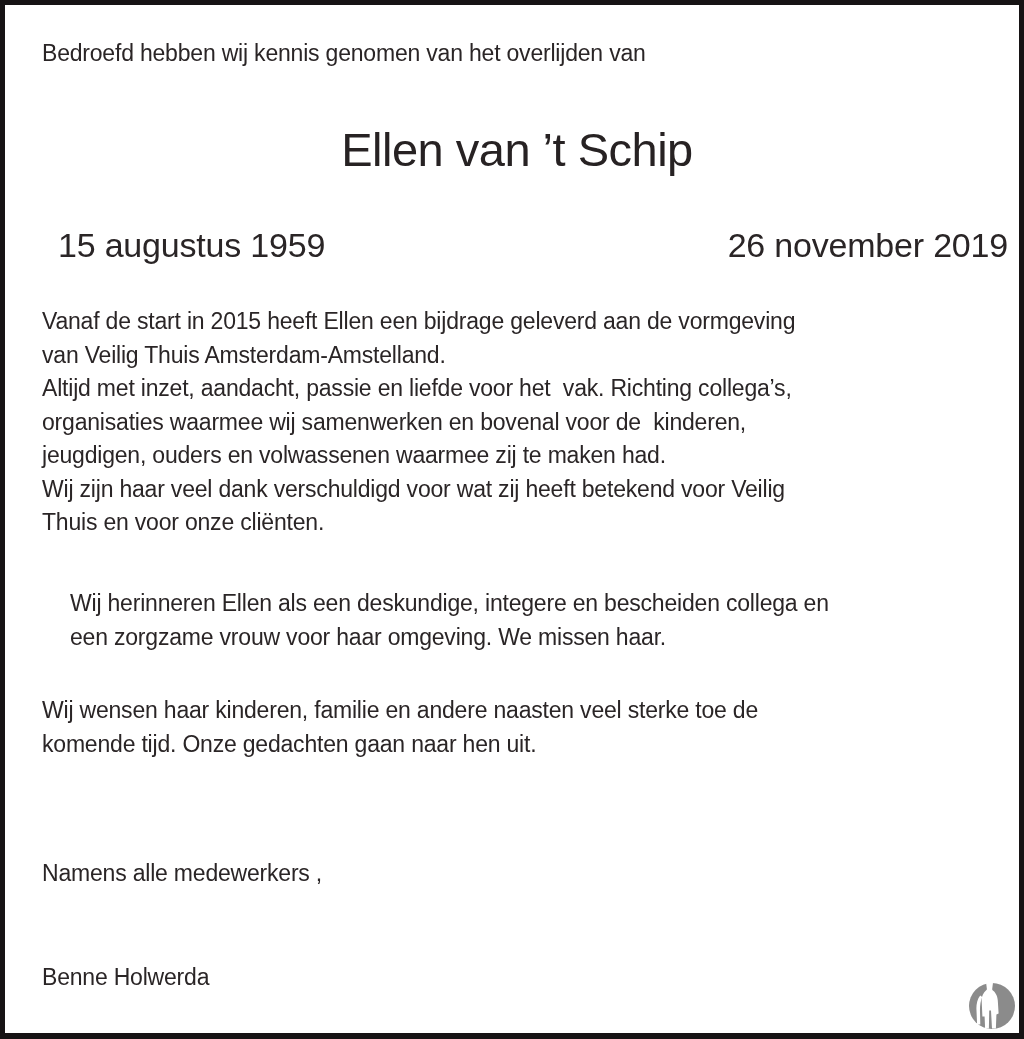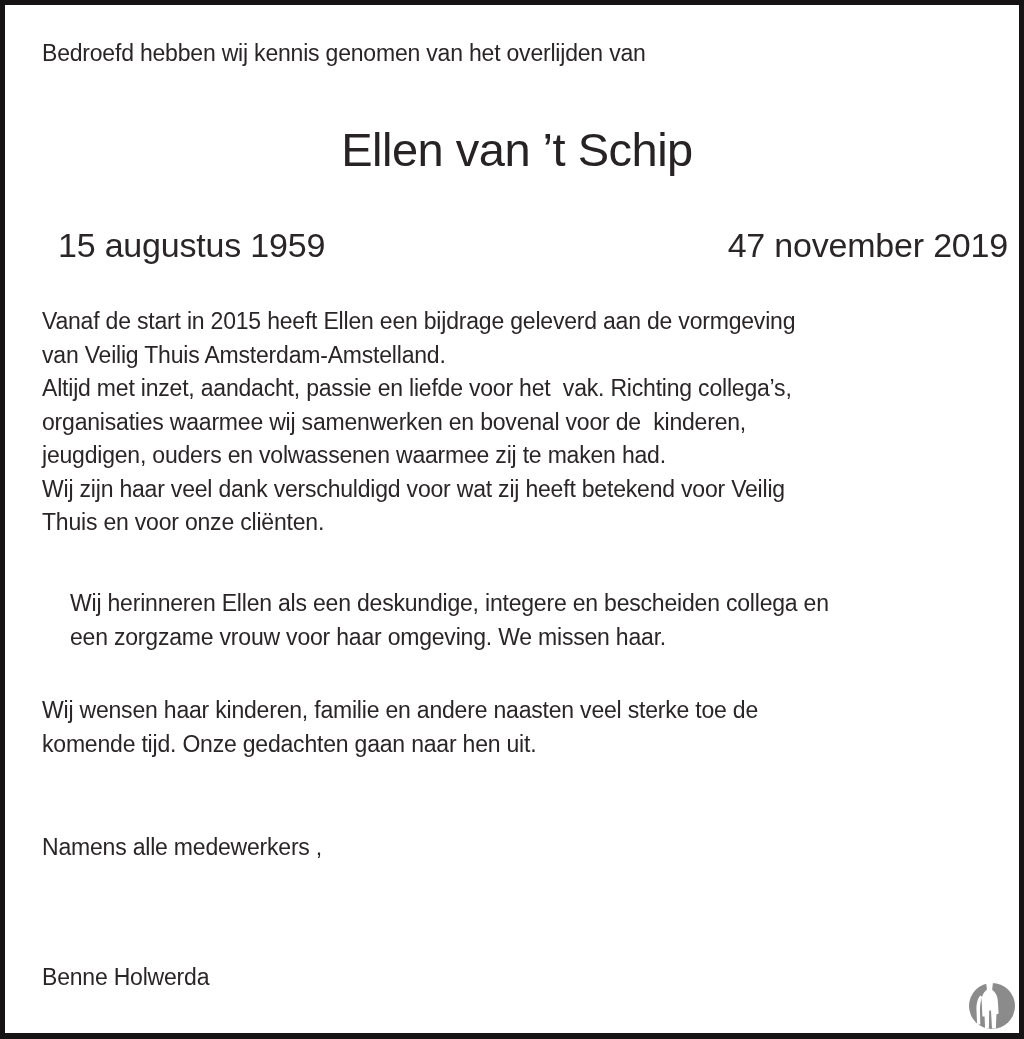--- a/index.html
+++ b/index.html
@@ -44,42 +44,42 @@
     display: flex;
     justify-content: space-between;
     font-size: 34px;
     line-height: 33.5px;
     letter-spacing: -0.2px;
     margin-left: 16px;
   }
   .para1   { top: 300px; }
   .para2   { top: 582px; margin-left: 28px; }
   .para3   { top: 689px; }
-  .closing { top: 826px; }
+  .closing { top: 852px; }
   .sig     { top: 889px; }
   .logo {
     position: absolute;
     left: 958px;
     top: 971px;
     width: 56px;
     height: 58px;
   }
 </style>
 </head>
 <body>
 
 <div class="page">
 
   <div class="txt intro">Bedroefd hebben wij kennis genomen van het overlijden van</div>
 
   <div class="title">Ellen van ’t Schip</div>
 
   <div class="dates">
     <span>15 augustus 1959</span>
-    <span>47 november 2019</span>
+    <span>26 november 2019</span>
   </div>
 
   <div class="txt para1">Vanaf de start in 2015 heeft Ellen een bijdrage geleverd aan de vormgeving
 van Veilig Thuis Amsterdam-Amstelland.
 Altijd met inzet, aandacht, passie en liefde voor het  vak. Richting collega’s,
 organisaties waarmee wij samenwerken en bovenal voor de  kinderen,
 jeugdigen, ouders en volwassenen waarmee zij te maken had.
 Wij zijn haar veel dank verschuldigd voor wat zij heeft betekend voor Veilig
 Thuis en voor onze cliënten.</div>
 

